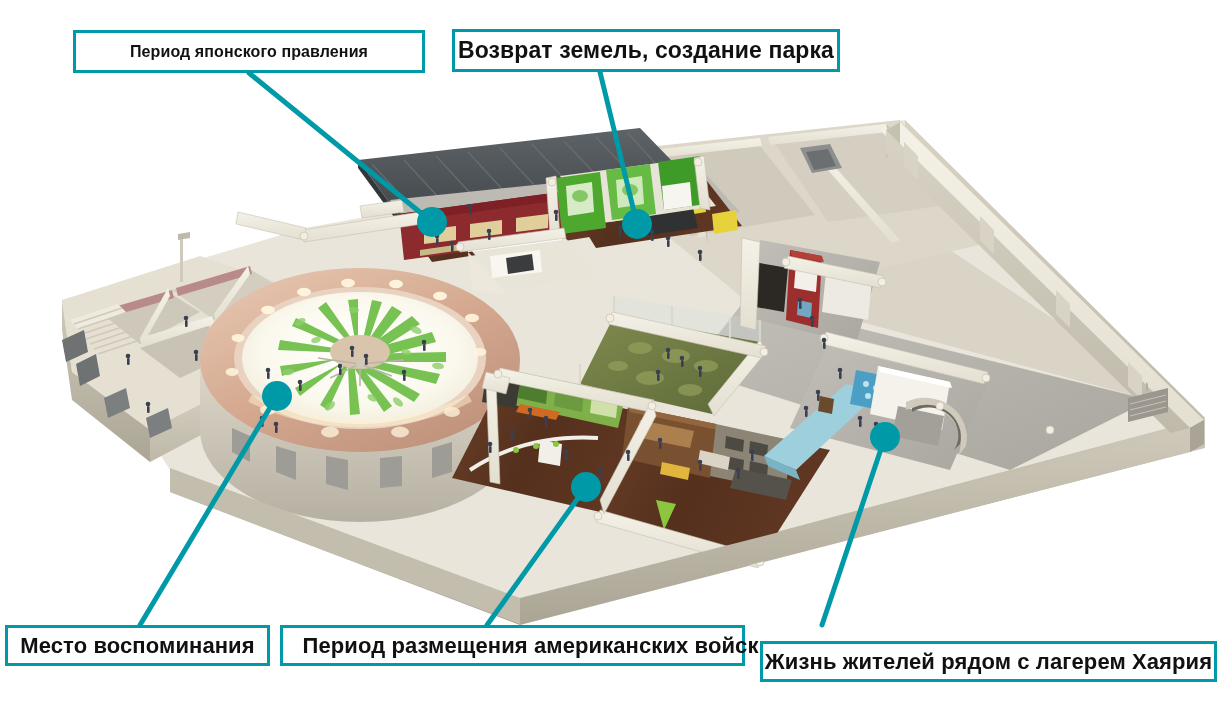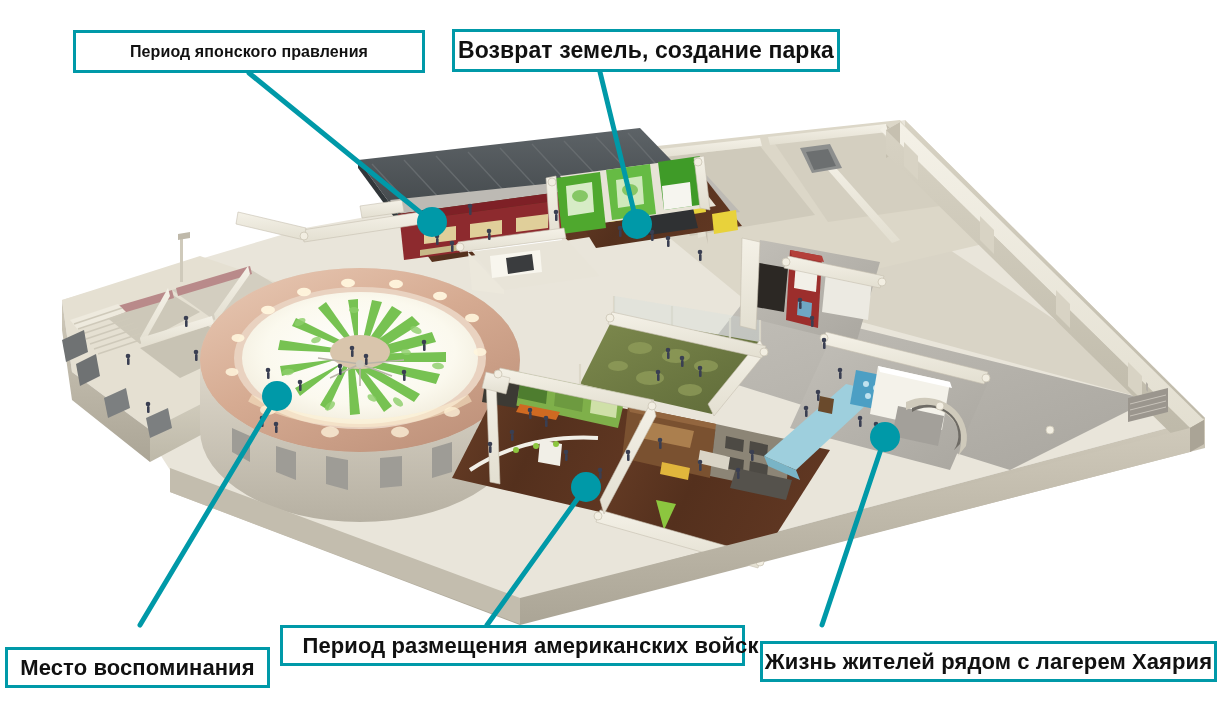--- a/index.html
+++ b/index.html
@@ -636,21 +636,21 @@
   </svg>
 
   <div class="callout-box" id="box-0" style="left: 73px; top: 30px; width: 352px; height: 43px; border-color: rgb(0, 153, 168);">
     <span class="callout-label">Период японского правления</span>
   </div>
 
   <div class="callout-box" id="box-1" style="left: 452px; top: 29px; width: 388px; height: 43px; border-color: rgb(0, 153, 168);">
     <span class="callout-label">Возврат земель, создание парка</span>
   </div>
 
-  <div class="callout-box" id="box-2" style="left: 5px; top: 625px; width: 265px; height: 41px; border-color: rgb(0, 153, 168); margin-top: 22px;">
+  <div class="callout-box" id="box-2" style="left: 5px; top: 625px; width: 265px; height: 41px; border-color: rgb(0, 153, 168);">
     <span class="callout-label">Место воспоминания</span>
   </div>
 
   <div class="callout-box" id="box-3" style="left: 280px; top: 625px; width: 465px; height: 41px; border-color: rgb(0, 153, 168);">
     <span class="callout-label">Период размещения американских войск</span>
   </div>
 
   <div class="callout-box" id="box-4" style="left: 760px; top: 625px; width: 457px; height: 41px; border-color: rgb(0, 153, 168);">
     <span class="callout-label">Жизнь жителей рядом с лагерем Хаярия</span>
   </div>

